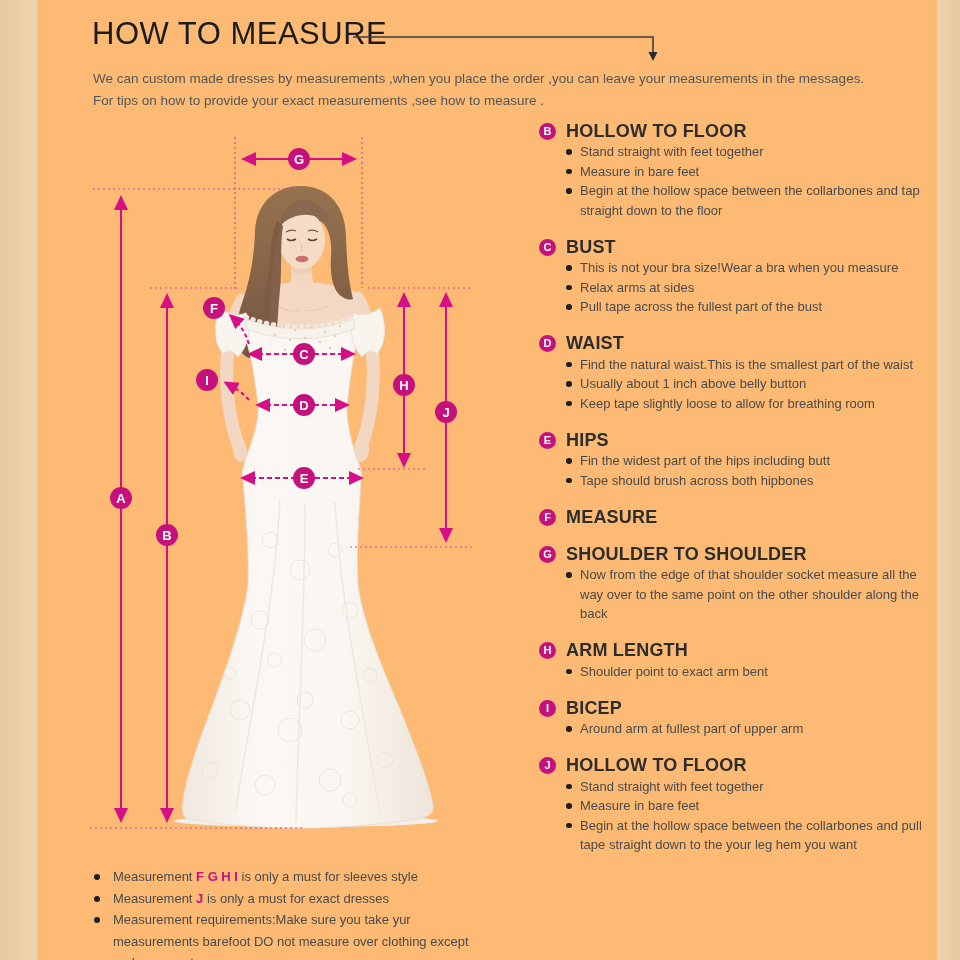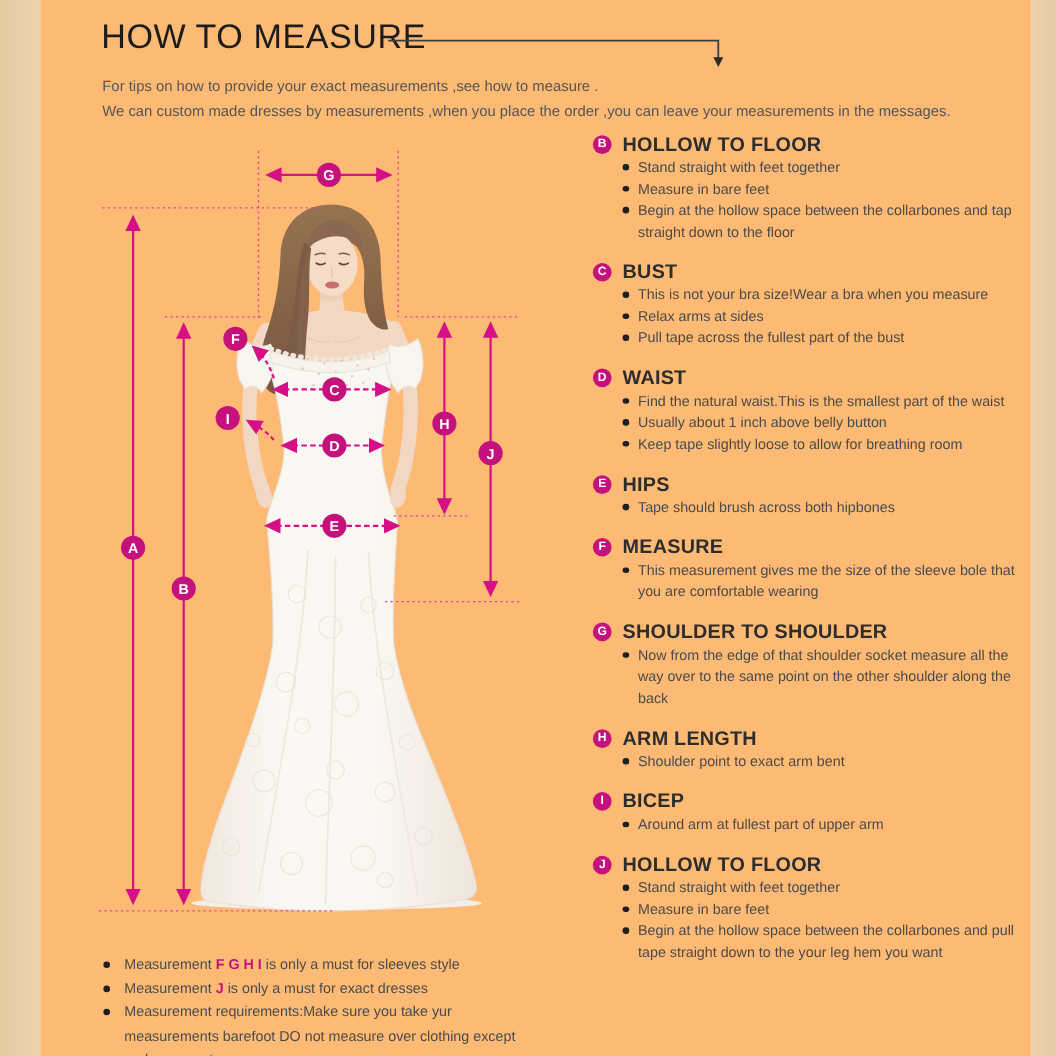--- a/index.html
+++ b/index.html
@@ -48,22 +48,22 @@
   <div class="band band-right"></div>
 
   <h1 class="title">HOW TO MEASURE</h1>
 
   <svg class="title-arrow" width="320" height="42" viewBox="0 0 320 42">
     <path d="M 8,12 L 308,12 L 308,29" fill="none" stroke="#3c3c3c" stroke-width="1.6"></path>
     <path d="M 303.5,27 L 312.5,27 L 308,36 Z" fill="#2b2b2b"></path>
   </svg>
 
   <div class="intro">
+    <p>We can custom made dresses by measurements ,when you place the order ,you can leave your measurements in the messages.</p>
     <p>For tips on how to provide your exact measurements ,see how to measure .</p>
-    <p>We can custom made dresses by measurements ,when you place the order ,you can leave your measurements in the messages.</p>
   </div>
 
   <svg class="diagram" width="480" height="760" viewBox="0 0 480 760">
     <defs>
       <linearGradient id="dressG" x1="0" y1="0" x2="1" y2="0">
         <stop offset="0" stop-color="#f0e8de"></stop>
           <stop offset="0.3" stop-color="#fbf8f4"></stop>
         <stop offset="0.65" stop-color="#faf6f1"></stop>
           <stop offset="1" stop-color="#eee5da"></stop>
       </linearGradient>
@@ -264,32 +264,30 @@
         <li>Keep tape slightly loose to allow for breathing room</li>
       </ul>
     </div>
 
     <div class="msec">
       <div class="mhead">
           <span class="badge">E</span>
         <span class="mtitle">HIPS</span>
         </div>
       <ul class="mbullets">
+        <li>Fin the widest part of the hips including butt</li>
         <li>Tape should brush across both hipbones</li>
       </ul>
     </div>
 
     <div class="msec">
       <div class="mhead">
           <span class="badge">F</span>
         <span class="mtitle">MEASURE</span>
         </div>
-      <ul class="mbullets">
-        <li>This measurement gives me the size of the sleeve bole that you are comfortable wearing</li>
-      </ul>
     </div>
 
     <div class="msec">
       <div class="mhead">
           <span class="badge">G</span>
         <span class="mtitle">SHOULDER TO SHOULDER</span>
         </div>
       <ul class="mbullets">
         <li>Now from the edge of that shoulder socket measure all the way over to the same point on the other shoulder along the back</li>
       </ul>

